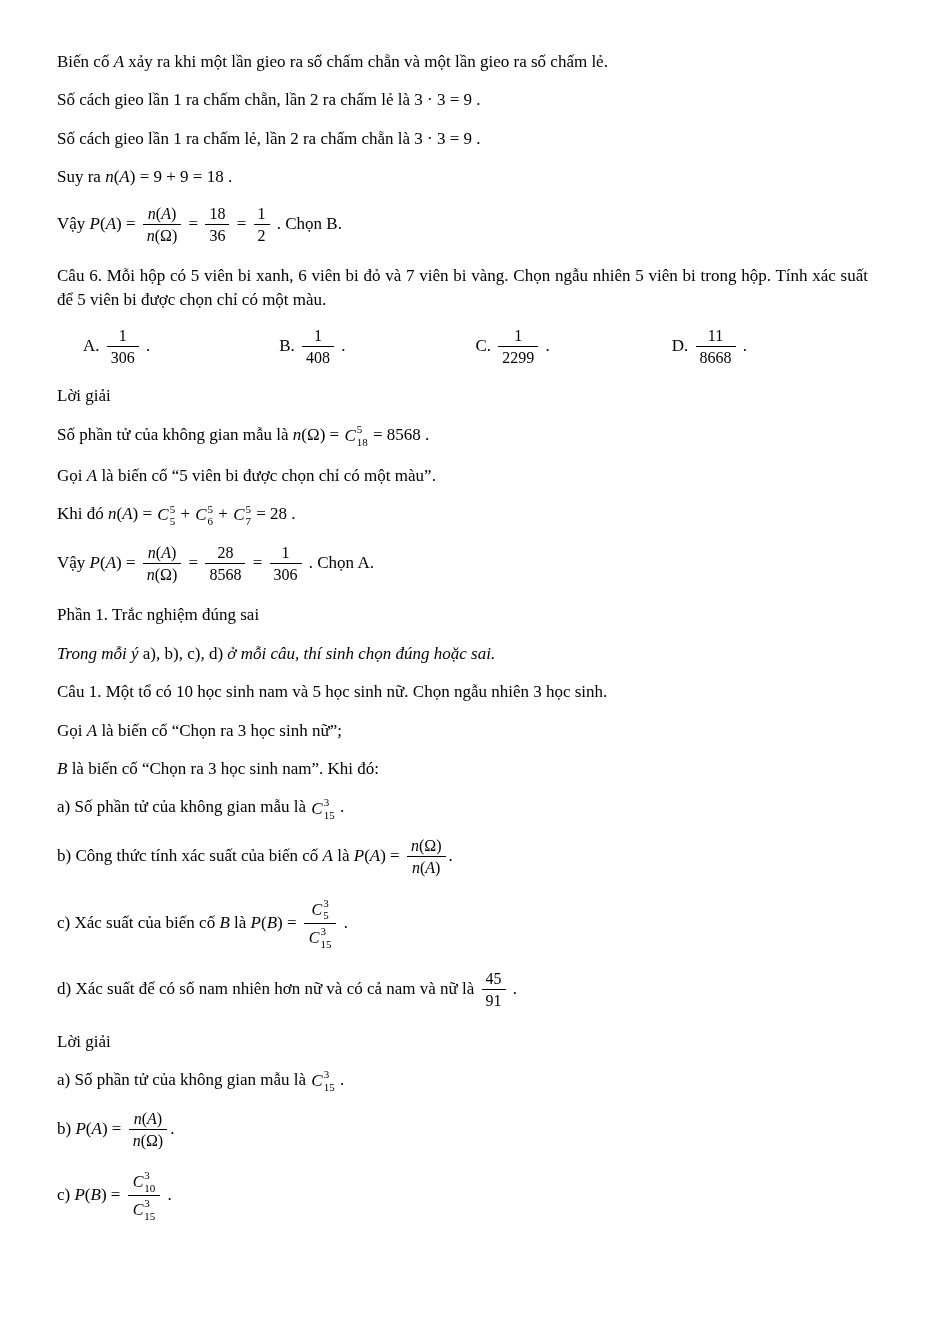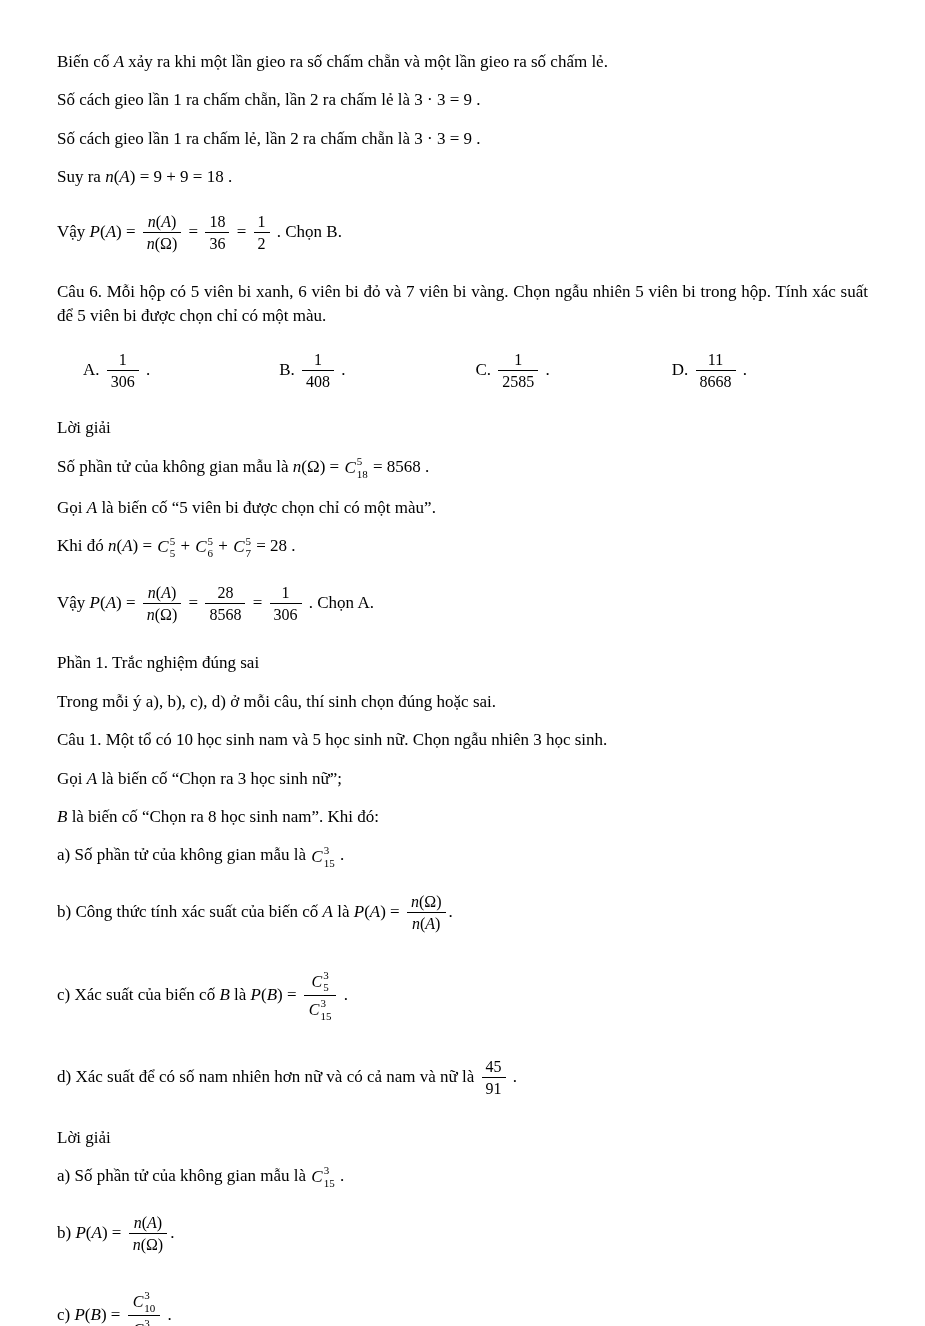--- a/index.html
+++ b/index.html
@@ -14,28 +14,28 @@
     font-size: 17px;
   }
   .page { padding: 50px 57px 10px 57px; }
   .line { margin: 0 0 15px 0; line-height: 1.38; }
   .line.justify { text-align: justify; }
   .line.center { text-align: left; }
   .line.tall { margin: 4px 0 19px 0; }
   .seg-t { font-style: normal; }
   .seg-m { font-style: italic; }
   .seg-b { font-weight: 400; }
-  .seg-i { }
+  .seg-i { font-style: italic; }
   .frac {
     display: inline-block;
     vertical-align: middle;
     text-align: center;
     font-size: 16px;
     line-height: 1.2;
-    margin: 8px 3px;
+    margin: 0 3px;
   }
   .frac .num { display: block; border-bottom: 1px solid #000; padding: 0 4px 1px 4px; }
   .frac .den { display: block; padding: 1px 4px 0 4px; }
   .cns {
     display: inline-flex;
     align-items: center;
     vertical-align: middle;
     margin: 0 1px;
   }
   .cns .base { font-style: italic; }
@@ -60,21 +60,21 @@
 <div class="page">
     <div class="line"><span class="seg-t">Biến cố </span><span class="seg-m">A</span><span class="seg-t"> xảy ra khi một lần gieo ra số chấm chẵn và một lần gieo ra số chấm lẻ.</span></div>
     <div class="line"><span class="seg-t">Số cách gieo lần 1 ra chấm chẵn, lần 2 ra chấm lẻ là 3 · 3 = 9 .</span></div>
     <div class="line"><span class="seg-t">Số cách gieo lần 1 ra chấm lẻ, lần 2 ra chấm chẵn là 3 · 3 = 9 .</span></div>
     <div class="line"><span class="seg-t">Suy ra </span><span class="seg-m">n</span><span class="seg-t">(</span><span class="seg-m">A</span><span class="seg-t">) = 9 + 9 = 18 .</span></div>
     <div class="line tall"><span class="seg-t">Vậy </span><span class="seg-m">P</span><span class="seg-t">(</span><span class="seg-m">A</span><span class="seg-t">) = </span><span class="frac"><span class="num"><span class="seg-m">n</span><span class="seg-t">(</span><span class="seg-m">A</span><span class="seg-t">)</span></span><span class="den"><span class="seg-m">n</span><span class="seg-t">(Ω)</span></span></span><span class="seg-t"> = </span><span class="frac"><span class="num"><span class="seg-t">18</span></span><span class="den"><span class="seg-t">36</span></span></span><span class="seg-t"> = </span><span class="frac"><span class="num"><span class="seg-t">1</span></span><span class="den"><span class="seg-t">2</span></span></span><span class="seg-t"> . </span><span class="seg-b">Chọn B</span><span class="seg-t">.</span></div>
     <div class="line justify"><span class="seg-b">Câu 6.</span><span class="seg-t"> Mỗi hộp có 5 viên bi xanh, 6 viên bi đỏ và 7 viên bi vàng. Chọn ngẫu nhiên 5 viên bi trong hộp. Tính xác suất để 5 viên bi được chọn chỉ có một màu.</span></div>
     <div class="line options">
       <span class="option-cell"><span class="seg-b">A.</span><span class="seg-t"> </span><span class="frac"><span class="num"><span class="seg-t">1</span></span><span class="den"><span class="seg-t">306</span></span></span><span class="seg-t"> .</span></span>
       <span class="option-cell"><span class="seg-b">B.</span><span class="seg-t"> </span><span class="frac"><span class="num"><span class="seg-t">1</span></span><span class="den"><span class="seg-t">408</span></span></span><span class="seg-t"> .</span></span>
-      <span class="option-cell"><span class="seg-b">C.</span><span class="seg-t"> </span><span class="frac"><span class="num"><span class="seg-t">1</span></span><span class="den"><span class="seg-t">2585</span></span></span><span class="seg-t"> .</span></span>
+      <span class="option-cell"><span class="seg-b">C.</span><span class="seg-t"> </span><span class="frac"><span class="num"><span class="seg-t">1</span></span><span class="den"><span class="seg-t">2299</span></span></span><span class="seg-t"> .</span></span>
       <span class="option-cell"><span class="seg-b">D.</span><span class="seg-t"> </span><span class="frac"><span class="num"><span class="seg-t">11</span></span><span class="den"><span class="seg-t">8668</span></span></span><span class="seg-t"> .</span></span>
     </div>
     <div class="line center"><span class="seg-b">Lời giải</span></div>
     <div class="line"><span class="seg-t">Số phần tử của không gian mẫu là </span><span class="seg-m">n</span><span class="seg-t">(Ω) = </span><span class="cns">
         <span class="base">C</span>
         <span class="ss">
           <span class="sup">5</span>
           <span class="sub">18</span>
         </span>
       </span><span class="seg-t"> = 8568 .</span></div>
@@ -96,21 +96,21 @@
         <span class="ss">
           <span class="sup">5</span>
           <span class="sub">7</span>
         </span>
       </span><span class="seg-t"> = 28 .</span></div>
     <div class="line tall"><span class="seg-t">Vậy </span><span class="seg-m">P</span><span class="seg-t">(</span><span class="seg-m">A</span><span class="seg-t">) = </span><span class="frac"><span class="num"><span class="seg-m">n</span><span class="seg-t">(</span><span class="seg-m">A</span><span class="seg-t">)</span></span><span class="den"><span class="seg-m">n</span><span class="seg-t">(Ω)</span></span></span><span class="seg-t"> = </span><span class="frac"><span class="num"><span class="seg-t">28</span></span><span class="den"><span class="seg-t">8568</span></span></span><span class="seg-t"> = </span><span class="frac"><span class="num"><span class="seg-t">1</span></span><span class="den"><span class="seg-t">306</span></span></span><span class="seg-t"> . </span><span class="seg-b">Chọn A</span><span class="seg-t">.</span></div>
     <div class="line"><span class="seg-b">Phần 1. Trắc nghiệm đúng sai</span></div>
     <div class="line"><span class="seg-i">Trong mỗi ý </span><span class="seg-b">a)</span><span class="seg-i">, </span><span class="seg-b">b)</span><span class="seg-i">, </span><span class="seg-b">c)</span><span class="seg-i">, </span><span class="seg-b">d)</span><span class="seg-i"> ở mỗi câu, thí sinh chọn đúng hoặc sai.</span></div>
     <div class="line"><span class="seg-b">Câu 1.</span><span class="seg-t"> Một tổ có 10 học sinh nam và 5 học sinh nữ. Chọn ngẫu nhiên 3 học sinh.</span></div>
     <div class="line"><span class="seg-t">Gọi </span><span class="seg-m">A</span><span class="seg-t"> là biến cố “Chọn ra 3 học sinh nữ”;</span></div>
-    <div class="line"><span class="seg-m">B</span><span class="seg-t"> là biến cố “Chọn ra 8 học sinh nam”. Khi đó:</span></div>
+    <div class="line"><span class="seg-m">B</span><span class="seg-t"> là biến cố “Chọn ra 3 học sinh nam”. Khi đó:</span></div>
     <div class="line"><span class="seg-b">a)</span><span class="seg-t"> Số phần tử của không gian mẫu là </span><span class="cns">
         <span class="base">C</span>
         <span class="ss">
           <span class="sup">3</span>
           <span class="sub">15</span>
         </span>
       </span><span class="seg-t"> .</span></div>
     <div class="line tall"><span class="seg-b">b)</span><span class="seg-t"> Công thức tính xác suất của biến cố </span><span class="seg-m">A</span><span class="seg-t"> là </span><span class="seg-m">P</span><span class="seg-t">(</span><span class="seg-m">A</span><span class="seg-t">) = </span><span class="frac"><span class="num"><span class="seg-m">n</span><span class="seg-t">(Ω)</span></span><span class="den"><span class="seg-m">n</span><span class="seg-t">(</span><span class="seg-m">A</span><span class="seg-t">)</span></span></span><span class="seg-t">.</span></div>
     <div class="line tall"><span class="seg-b">c)</span><span class="seg-t"> Xác suất của biến cố </span><span class="seg-m">B</span><span class="seg-t"> là </span><span class="seg-m">P</span><span class="seg-t">(</span><span class="seg-m">B</span><span class="seg-t">) = </span><span class="frac"><span class="num"><span class="cns">
             <span class="base">C</span>

